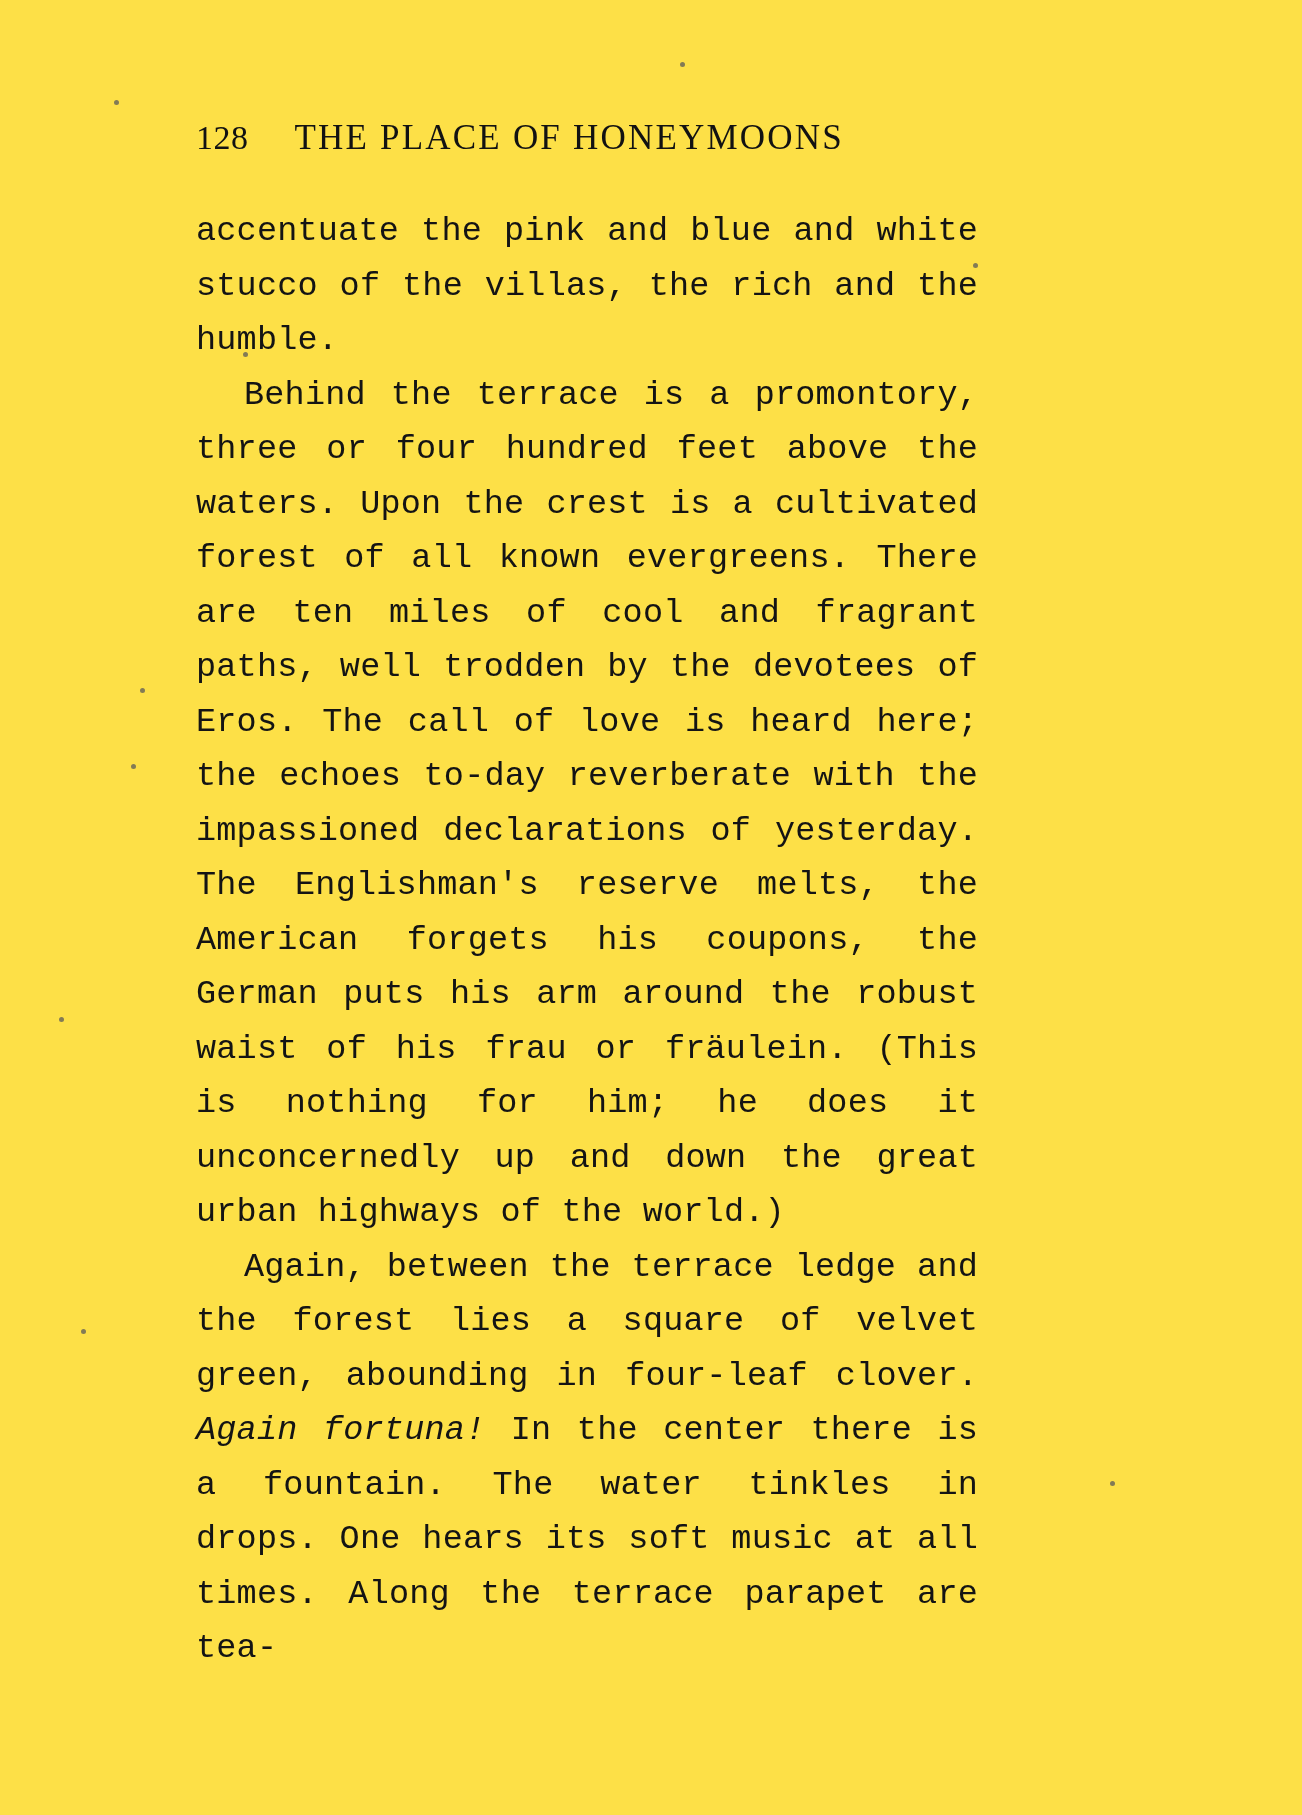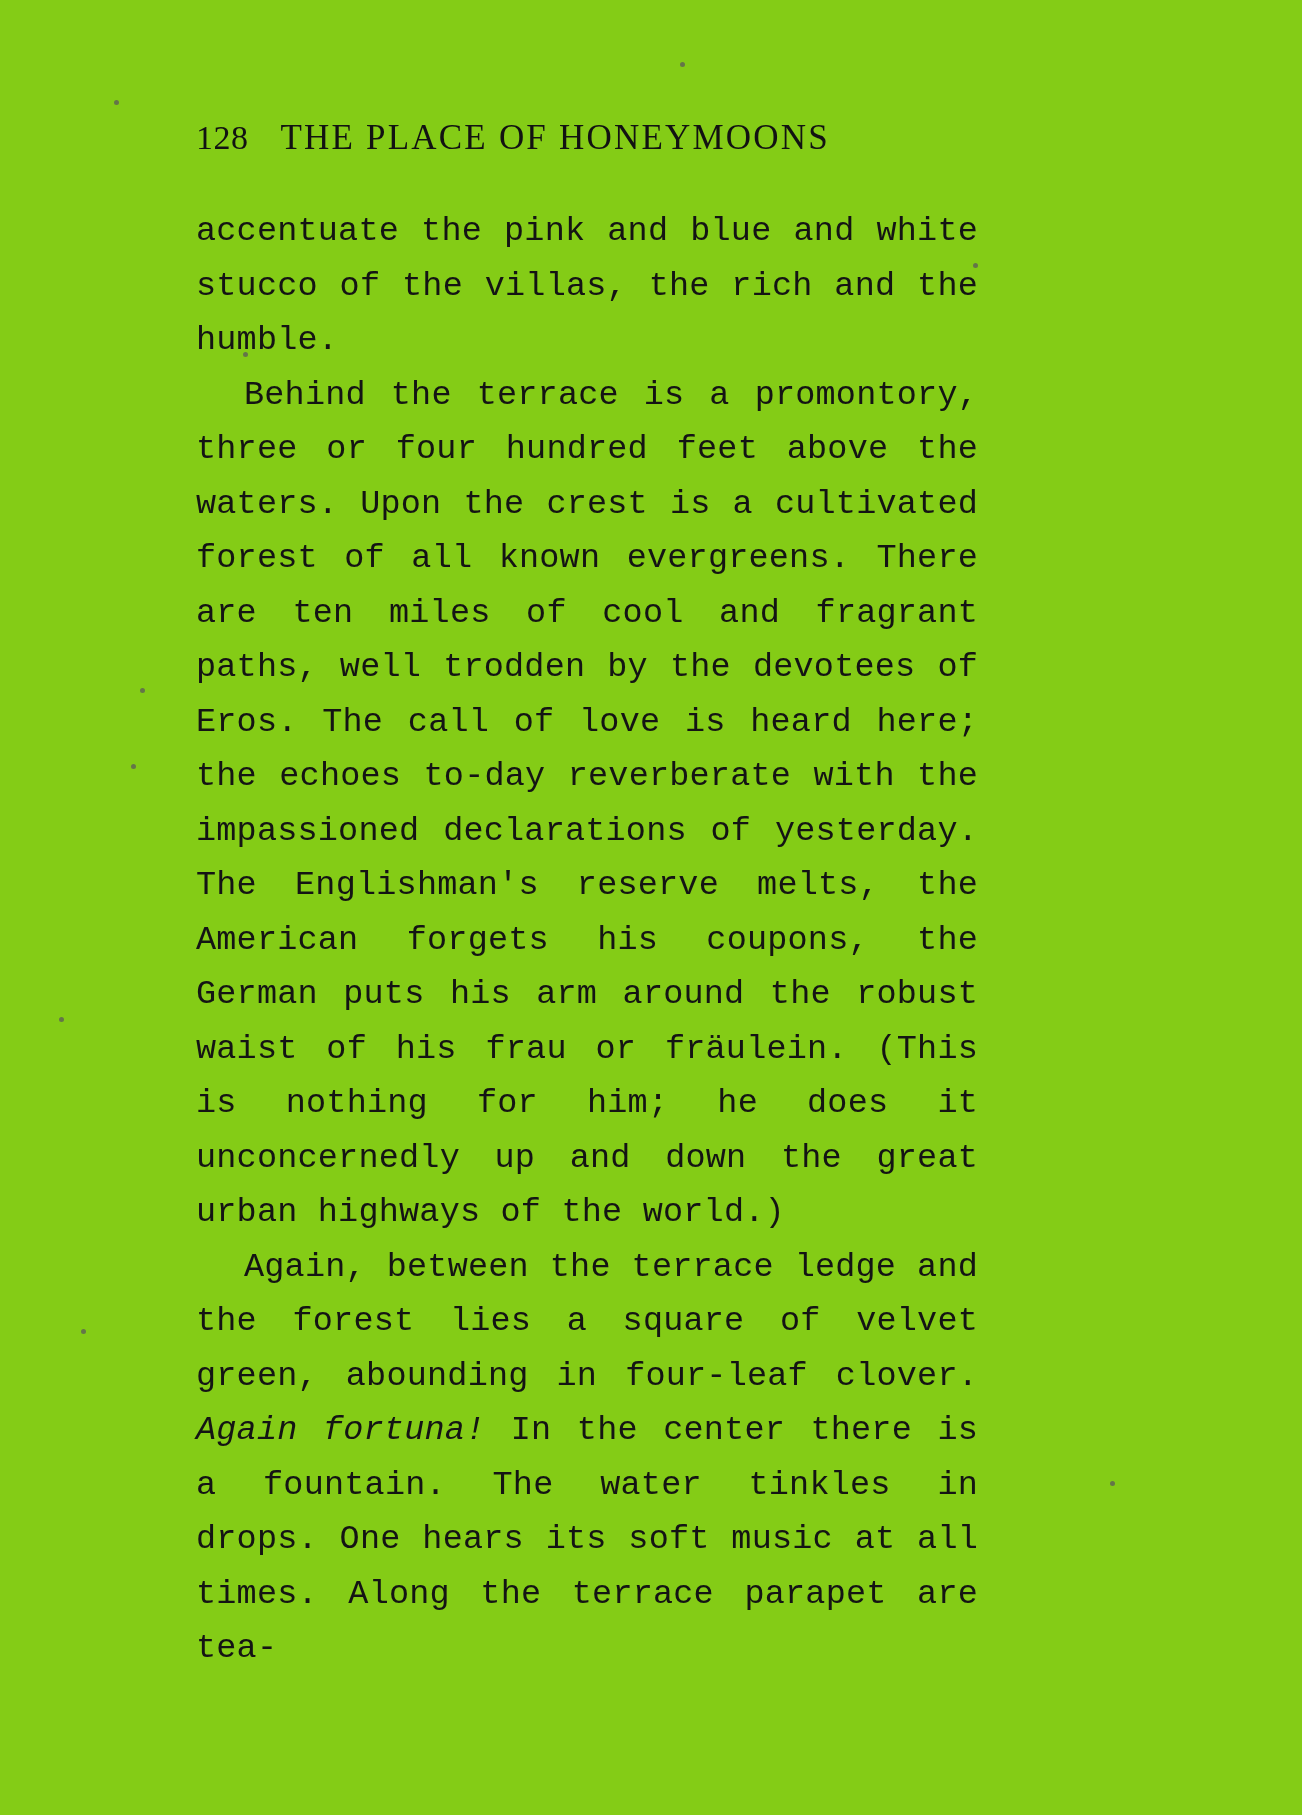--- a/index.html
+++ b/index.html
@@ -13,41 +13,41 @@
     position: relative;
     font-family: "Liberation Serif", serif;
     color: #111111;
     overflow: hidden;
   }
   .page {
     position: absolute;
     top: 0; left: 0;
     width: 1302px;
     height: 1815px;
-    background: #84cc16;
+    background: #fde047;
   }
   .header {
     position: absolute;
     top: 118px;
     left: 196px;
     width: 940px;
     display: flex;
     align-items: baseline;
     white-space: nowrap;
   }
   .folio {
     font-size: 34px;
     letter-spacing: 0.5px;
     font-family: "Liberation Serif", serif;
     color: #121212;
   }
   .running-title {
     font-size: 35px;
     letter-spacing: 2.2px;
-    margin-left: 32px;
+    margin-left: 46px;
     color: #121212;
     font-family: "Liberation Serif", serif;
   }
   .body-text {
     position: absolute;
     top: 204px;
     left: 196px;
     width: 782px;
     font-size: 33.5px;
     line-height: 54.5px;

